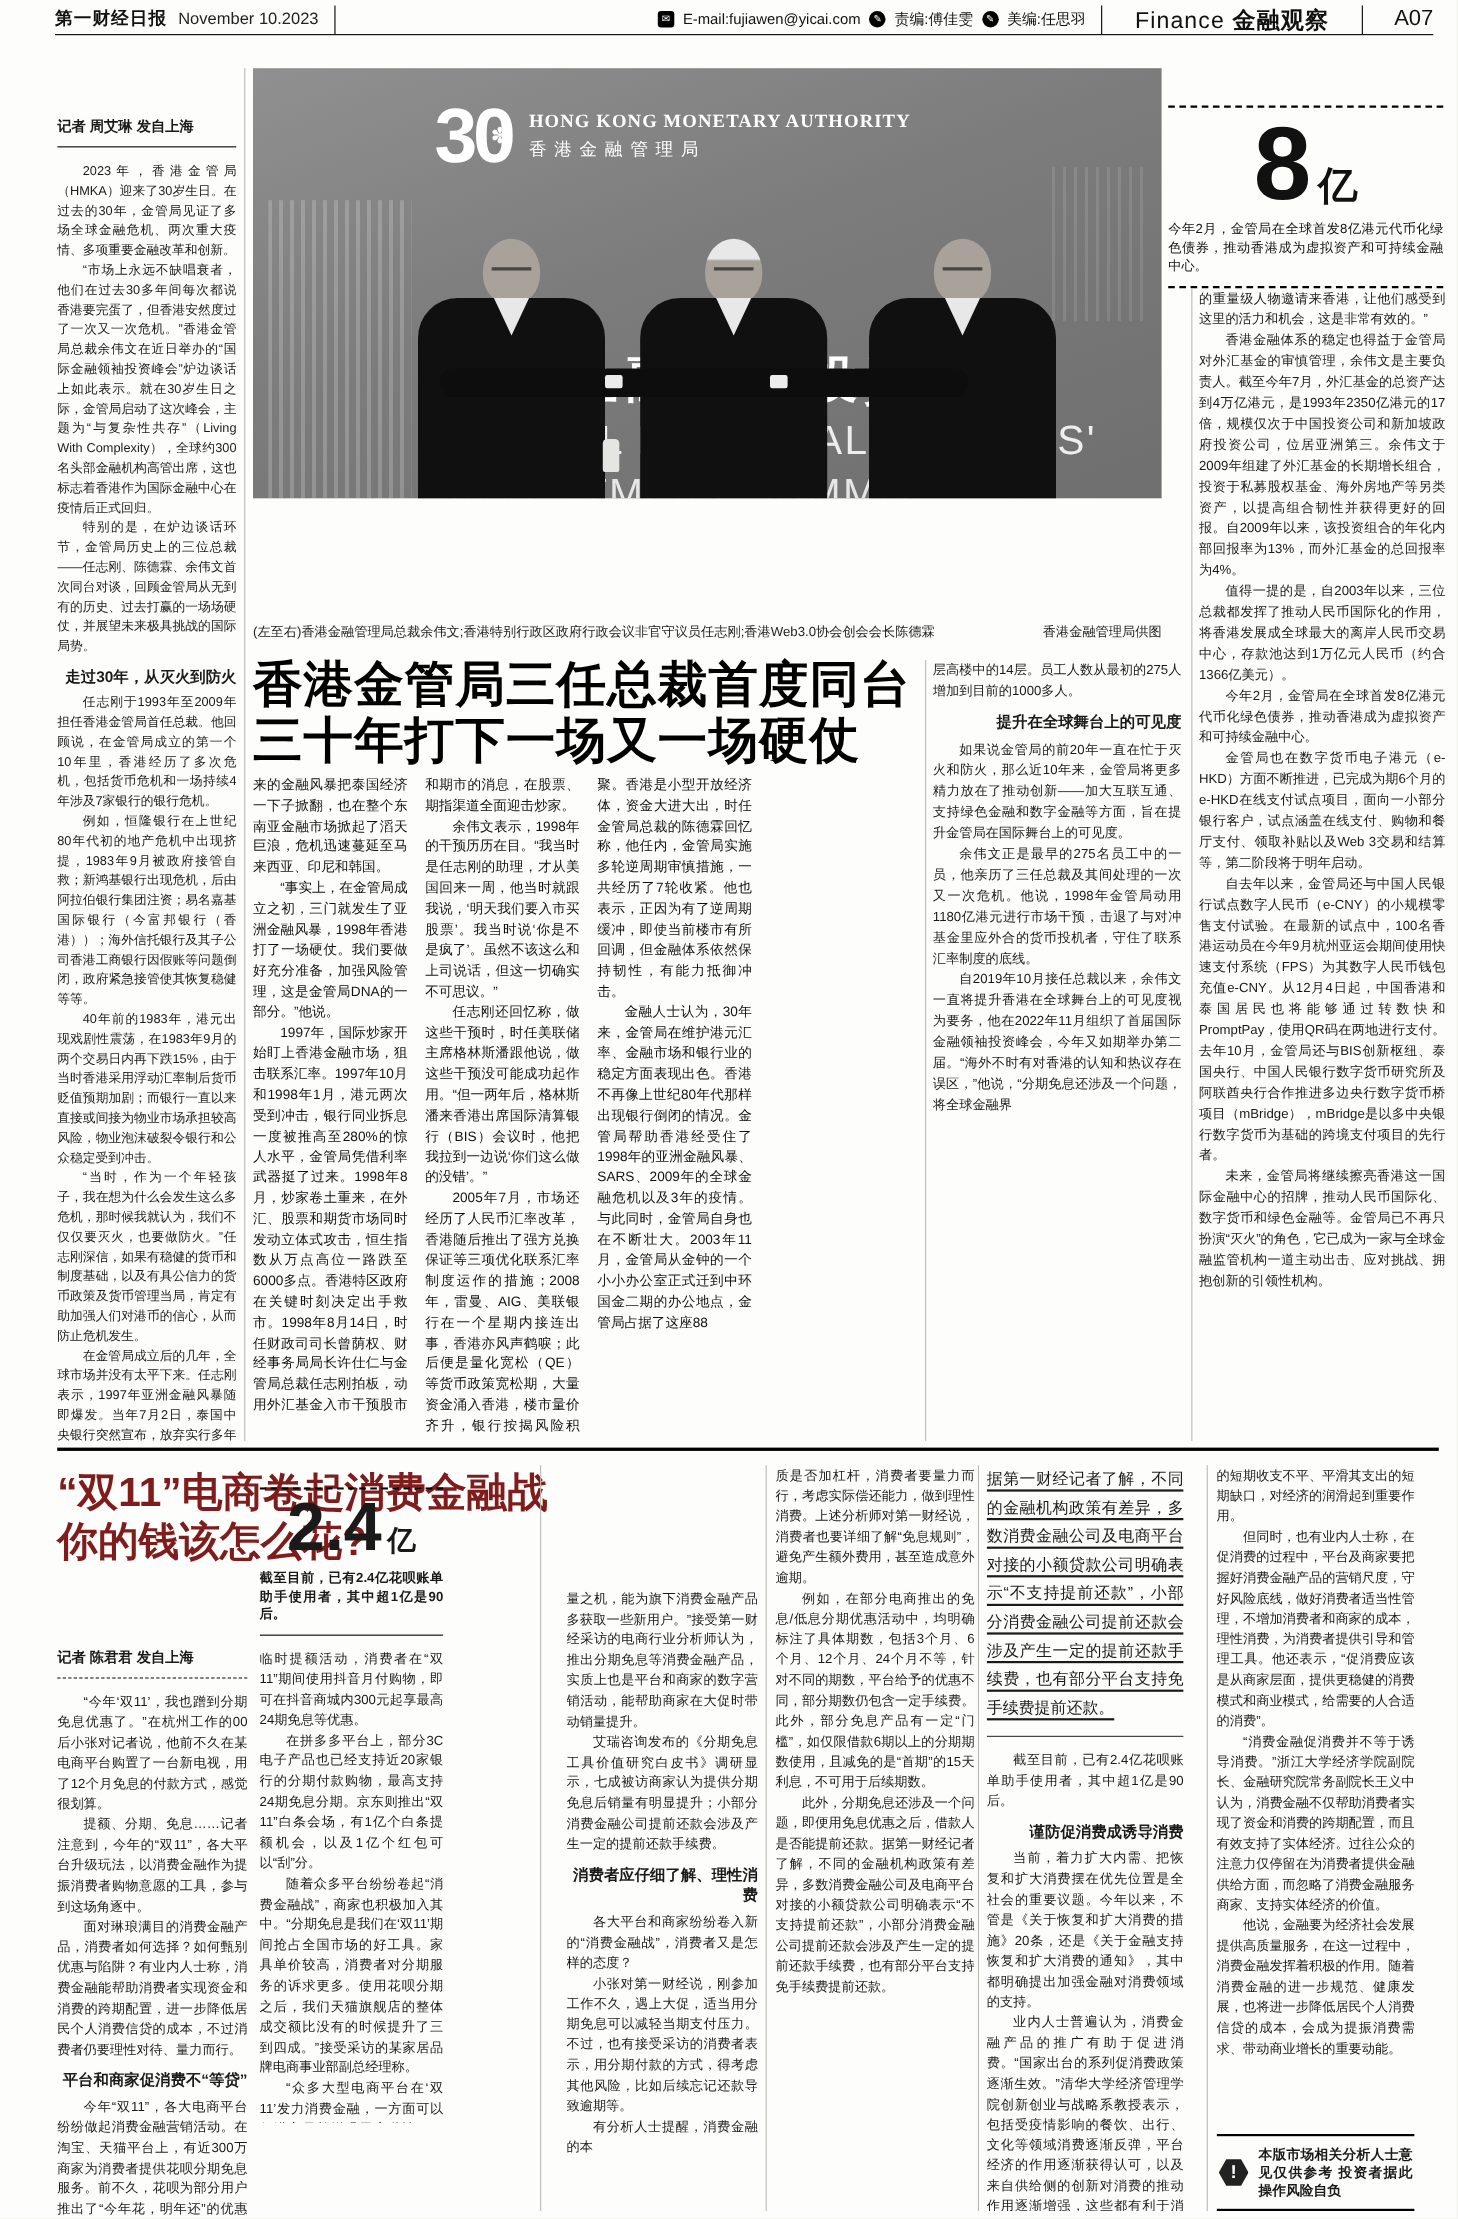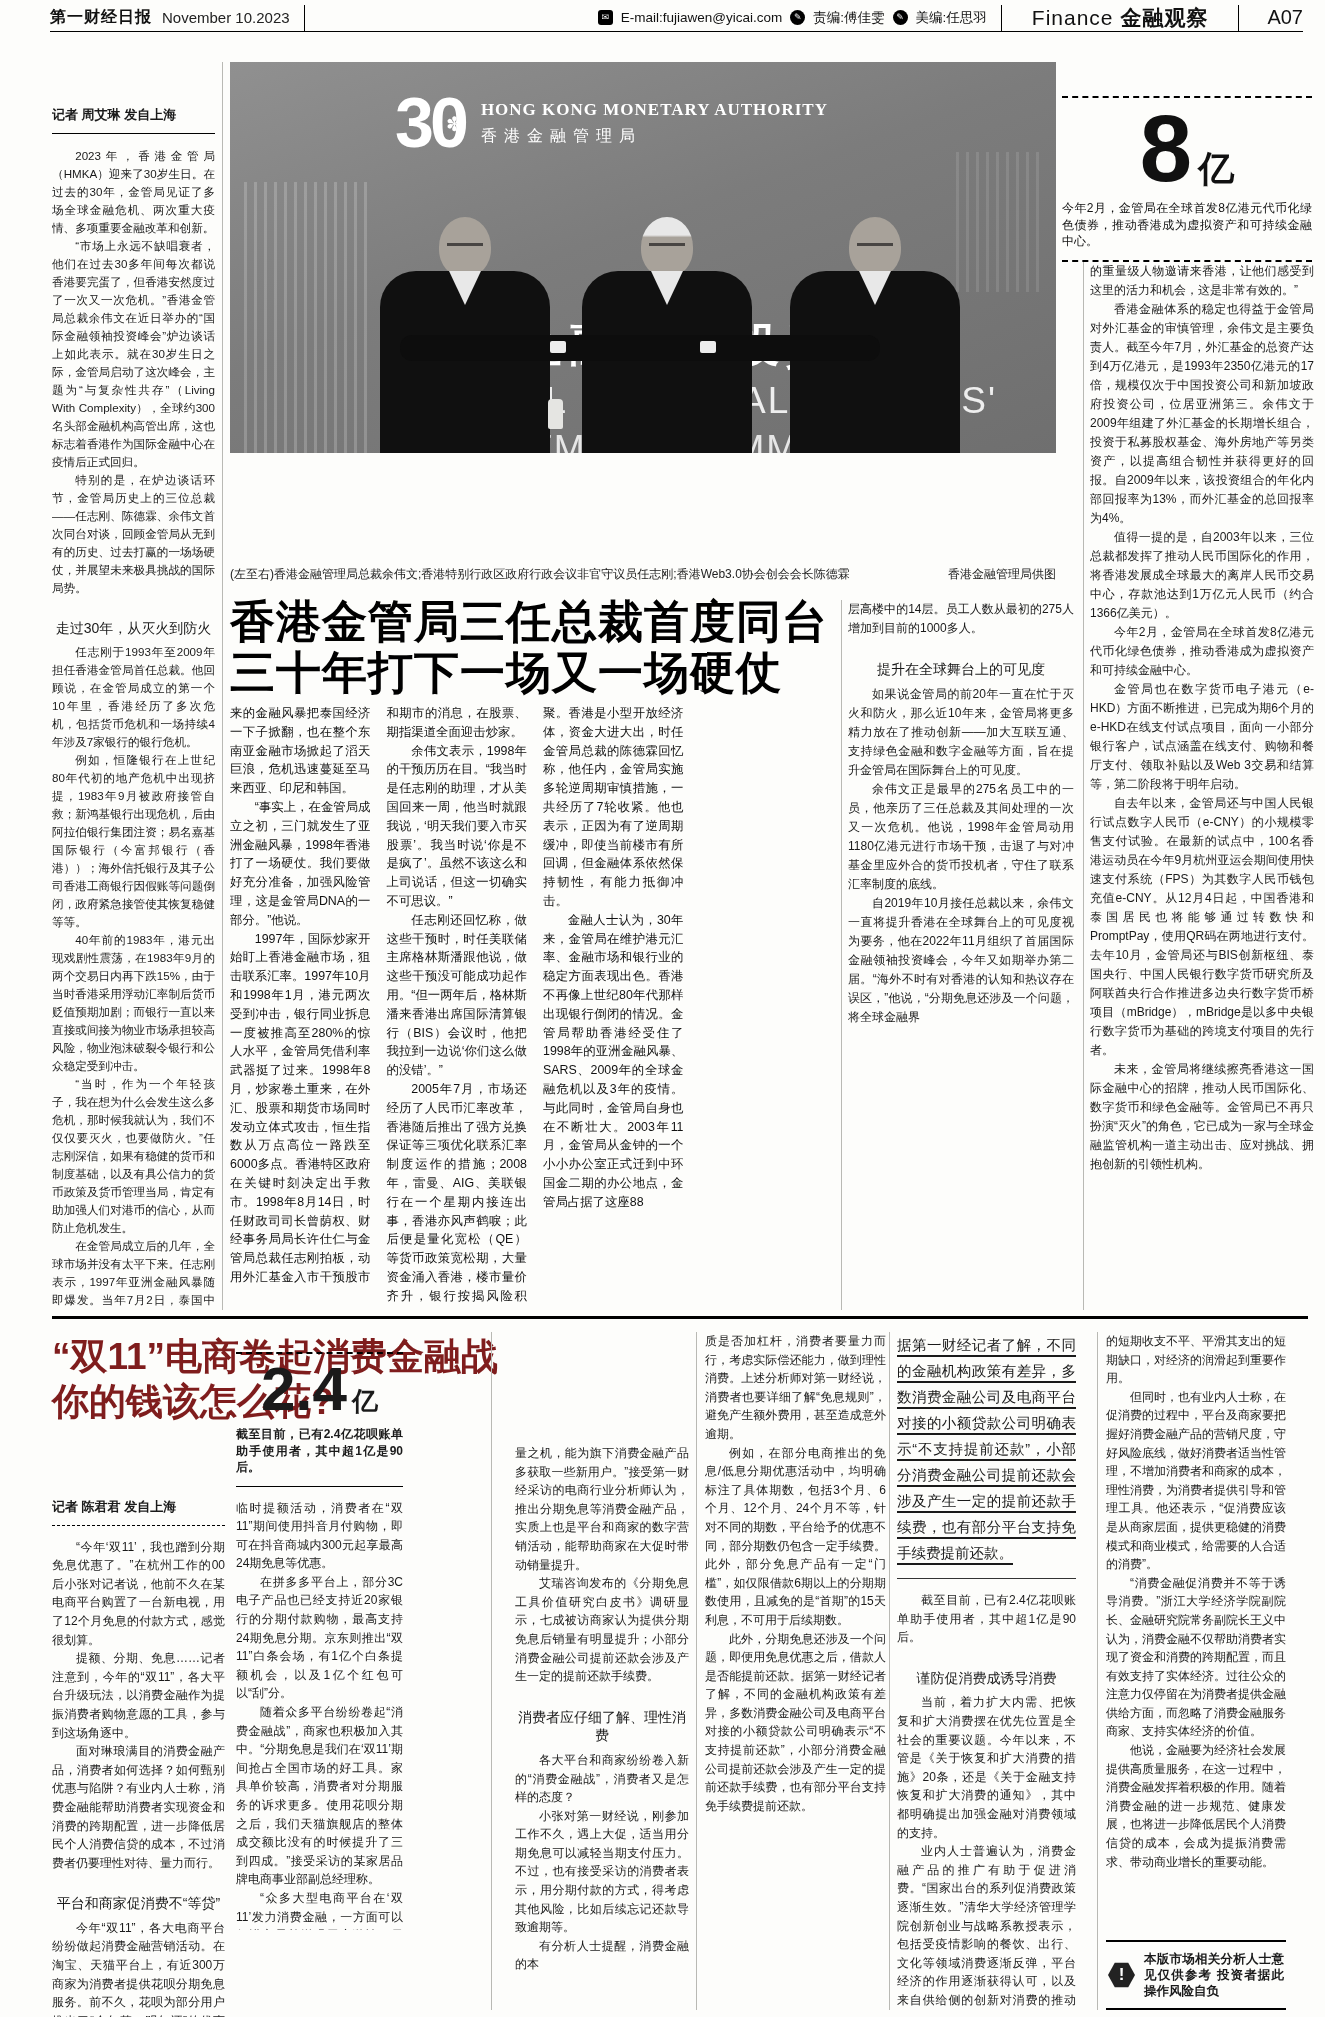--- a/index.html
+++ b/index.html
@@ -19,21 +19,21 @@
              background:#000; color:#fff; border-radius:50%; font-size:9px; line-height:1; }
   .mini-ic.square { border-radius:3px; }
   .section-title { font-size:21px; letter-spacing:1px; padding:0 16px; white-space:nowrap; }
   .section-title .cn { font-weight:bold; }
   .page-no { font-size:20px; padding-left:14px; }
 
   
   .col { position:absolute; overflow:hidden; text-align:justify; font-size:12px; line-height:18.6px; color:#1a1a1a; }
   .col p { text-indent:2em; }
   .col p.noindent { text-indent:0; }
-  .col h4 { font-size:14px; font-weight:normal; text-align:center; margin:22px 0 6px; text-indent:0; }
+  .col h4 { font-size:14px; font-weight:bold; text-align:right; margin:9px 0 6px; text-indent:0; }
   .vrule { position:absolute; width:1px; background:#b9b9b4; }
 
   .byline { font-size:13px; font-weight:bold; padding:2px 0 9px; border-bottom:1px solid #000; margin-bottom:13px; text-indent:0 !important; }
   .byline2 { font-size:13px; font-weight:bold; padding:2px 0 8px; border-bottom:1px dashed #000; margin-bottom:12px; }
 
   
   .photo { position:absolute; left:230px; top:62px; width:826px; height:391px; overflow:hidden;
            background:linear-gradient(160deg,#909090 0%,#7c7c7c 45%,#6f6f6f 100%); }
   .stripes { position:absolute; background:repeating-linear-gradient(90deg, rgba(255,255,255,.28) 0 3px, rgba(255,255,255,0) 3px 10px); opacity:.7; }
   .stripes.s1 { left:14px; top:120px; width:130px; height:330px; }

